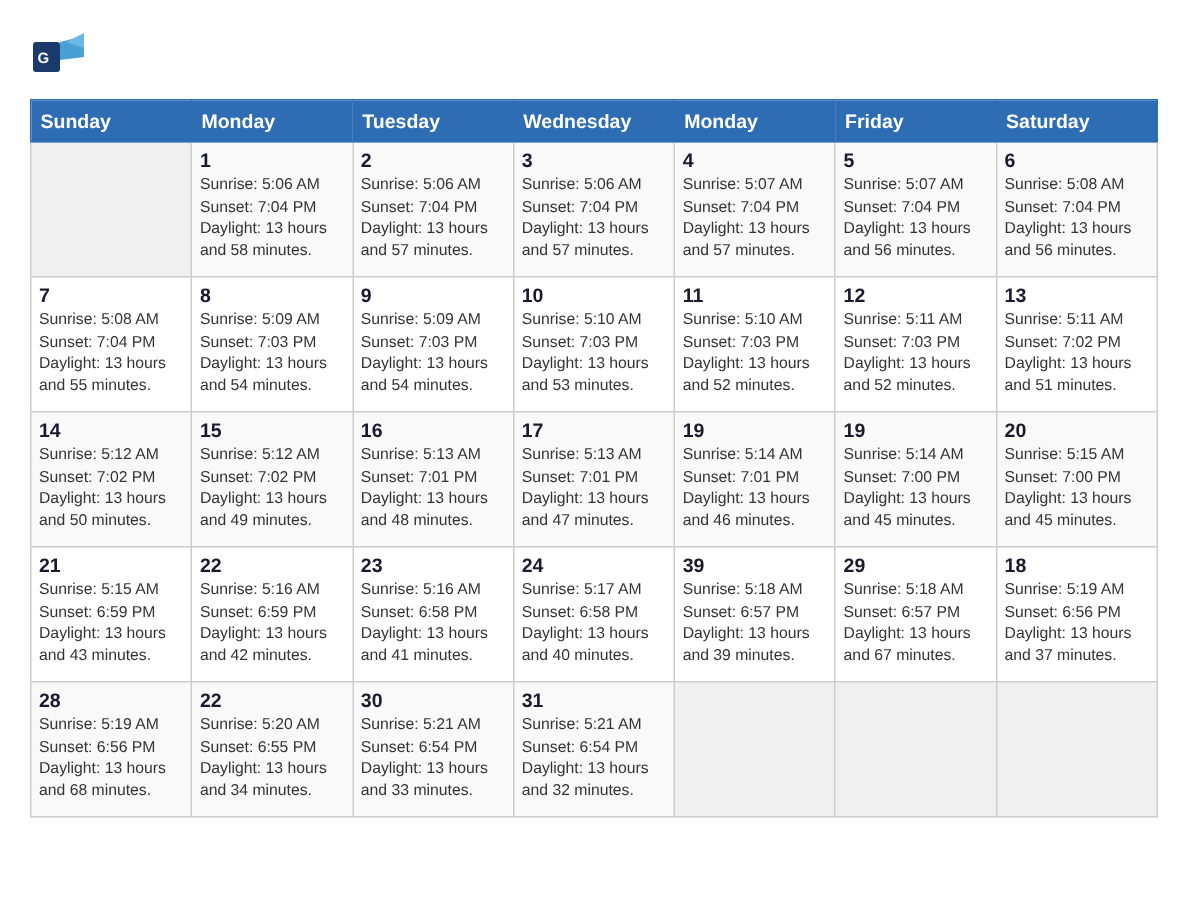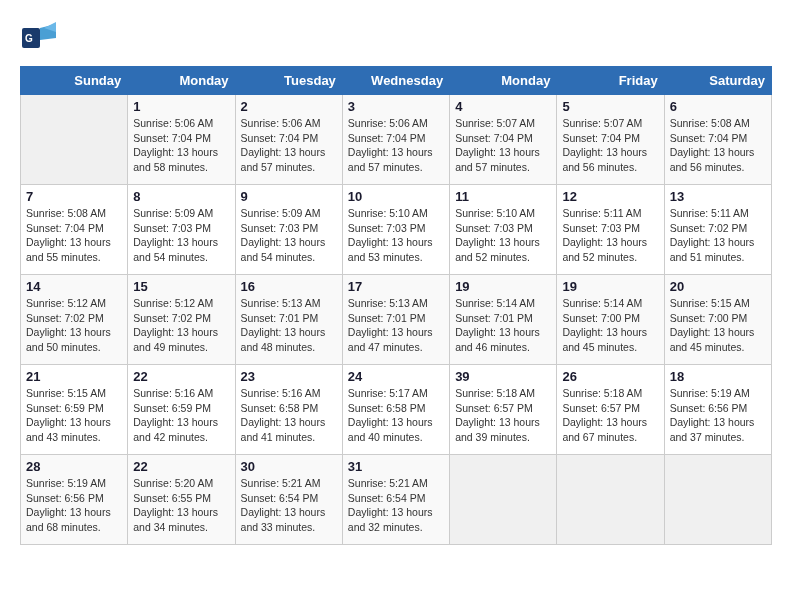--- a/index.html
+++ b/index.html
@@ -41,21 +41,21 @@
       font-weight: normal;
     }
     table {
       width: 100%;
       border-collapse: collapse;
       font-size: 11px;
     }
     thead tr th {
       background-color: #2e6db4;
       color: #fff;
-      text-align: right;
+      text-align: left;
       padding: 6px 6px;
       font-size: 13px;
       font-weight: bold;
       border: 1px solid #2e6db4;
     }
     tbody tr td {
       border: 1px solid #ccc;
       vertical-align: top;
       padding: 4px 5px;
       width: 107px;
@@ -297,21 +297,21 @@
           <div class="day-info">and 40 minutes.</div>
         </td>
         <td>
           <span class="day-number">39</span>
           <div class="day-info">Sunrise: 5:18 AM</div>
           <div class="day-info">Sunset: 6:57 PM</div>
           <div class="day-info">Daylight: 13 hours</div>
           <div class="day-info">and 39 minutes.</div>
         </td>
         <td>
-          <span class="day-number">26</span>
+          <span class="day-number">29</span>
           <div class="day-info">Sunrise: 5:18 AM</div>
           <div class="day-info">Sunset: 6:57 PM</div>
           <div class="day-info">Daylight: 13 hours</div>
           <div class="day-info">and 67 minutes.</div>
         </td>
         <td>
           <span class="day-number">18</span>
           <div class="day-info">Sunrise: 5:19 AM</div>
           <div class="day-info">Sunset: 6:56 PM</div>
           <div class="day-info">Daylight: 13 hours</div>

